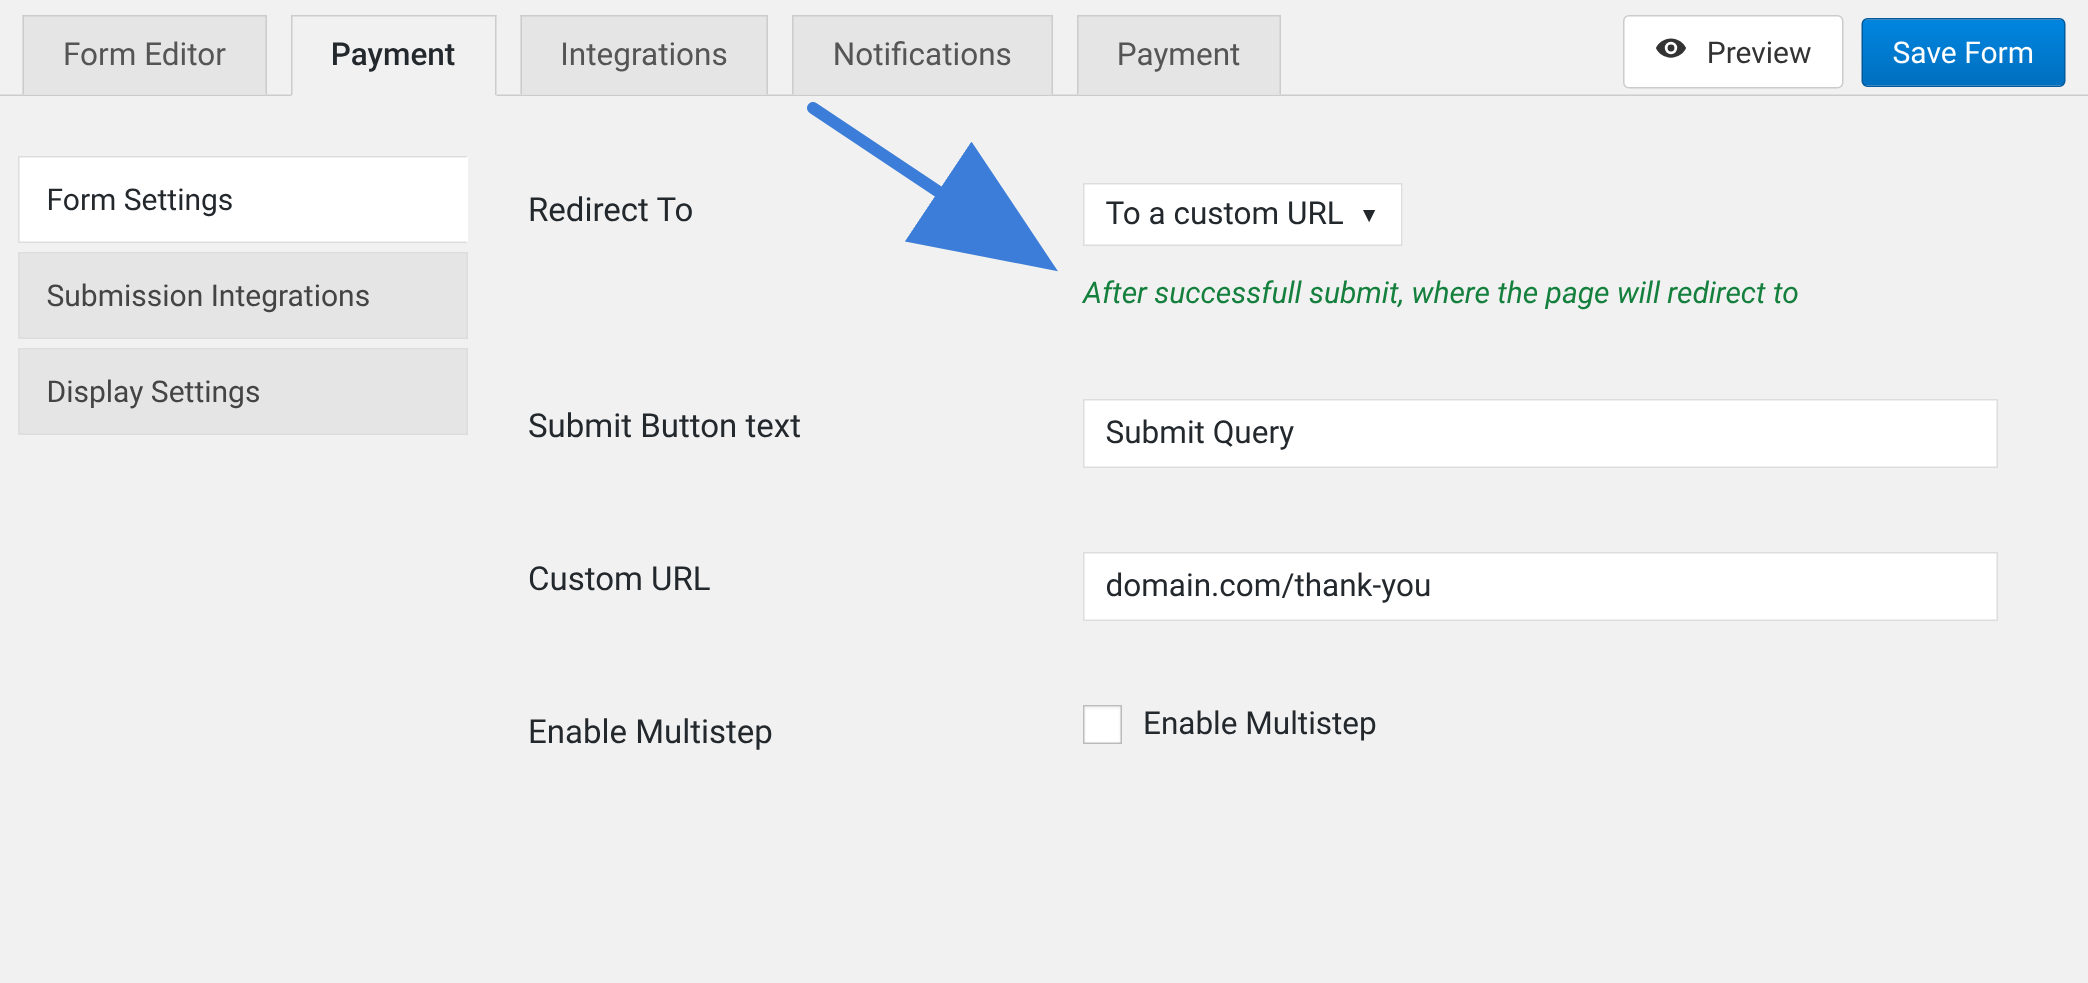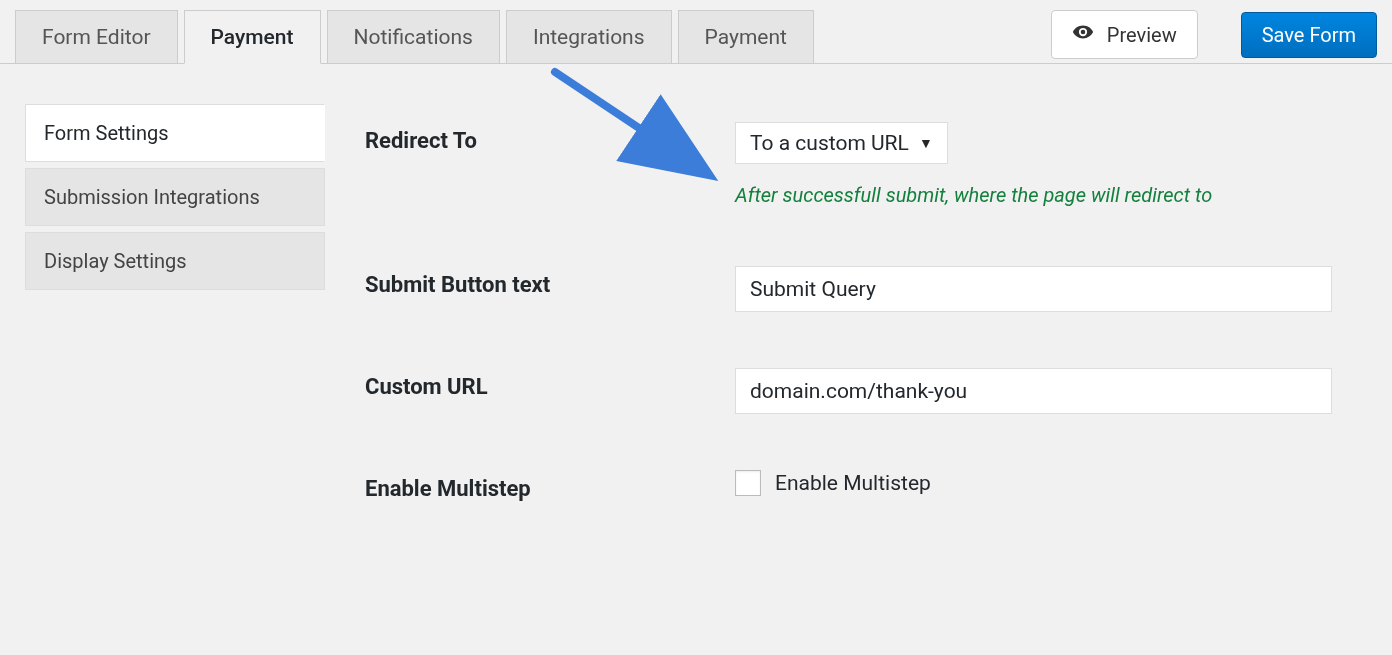--- a/index.html
+++ b/index.html
@@ -13,21 +13,21 @@
     }
     .topbar {
       display: flex;
       align-items: flex-start;
       padding: 10px 15px 0 15px;
       border-bottom: 1px solid #ccc;
       position: relative;
     }
     .tabs {
       display: flex;
-      gap: 6px;
+      gap: 16px;
       flex: 1;
     }
     .tab {
       padding: 14px 26px;
       background: #e5e5e5;
       border: 1px solid #ccc;
       border-bottom: none;
       font-size: 21px;
       color: #555;
       cursor: pointer;
@@ -49,38 +49,37 @@
       top: 10px;
     }
     .btn {
       padding: 10px 20px;
       font-size: 20px;
       border-radius: 4px;
       cursor: pointer;
       display: flex;
       align-items: center;
       gap: 13px;
-      margin-left: 31px;
     }
     .btn-secondary {
       background: #fff;
       border: 1px solid #ccc;
       color: #333;
     }
     .btn-primary {
       background: #0073c4;
       background: linear-gradient(#0085e0, #006fbf);
       border: 1px solid #005a9c;
       color: #fff;
     }
     .eye-icon svg { width: 22px; height: 22px; fill: #333; }
 
     .content {
       display: flex;
-      padding: 40px 0 0 25px;
+      padding: 40px 0 0 12px;
     }
     .sidebar {
       width: 300px;
       flex-shrink: 0;
     }
     .side-item {
       padding: 16px 18px;
       font-size: 20px;
       color: #444;
       border: 1px solid #ddd;
@@ -102,21 +101,21 @@
     }
     .field-row {
       display: flex;
       margin-bottom: 56px;
       align-items: flex-start;
     }
     .field-label {
       width: 370px;
       flex-shrink: 0;
       font-size: 22px;
-      font-weight: 700;
+      font-weight: 400;
       color: #23282d;
       padding-top: 6px;
     }
     .field-control {
       flex: 1;
       max-width: 620px;
     }
     .select {
       display: inline-flex;
       align-items: center;
@@ -169,22 +168,22 @@
       pointer-events: none;
     }
   </style>
 </head>
 <body>
 
 <div class="topbar">
   <div class="tabs">
     <div class="tab">Form Editor</div>
     <div class="tab active">Payment</div>
+    <div class="tab">Integrations</div>
     <div class="tab">Notifications</div>
-    <div class="tab">Integrations</div>
     <div class="tab">Payment</div>
   </div>
   <div class="actions">
     <div class="btn btn-secondary">
       <span class="eye-icon">
         <svg viewBox="0 0 24 24">
             <path d="M12 5C7 5 2.73 8.11 1 12c1.73 3.89 6 7 11 7s9.27-3.11 11-7c-1.73-3.89-6-7-11-7zm0 11.5A4.5 4.5 0 1 1 16.5 12 4.5 4.5 0 0 1 12 16.5zm0-7A2.5 2.5 0 1 0 14.5 12 2.5 2.5 0 0 0 12 9.5z"></path>
           </svg>
       </span>
       <span>Preview</span>

